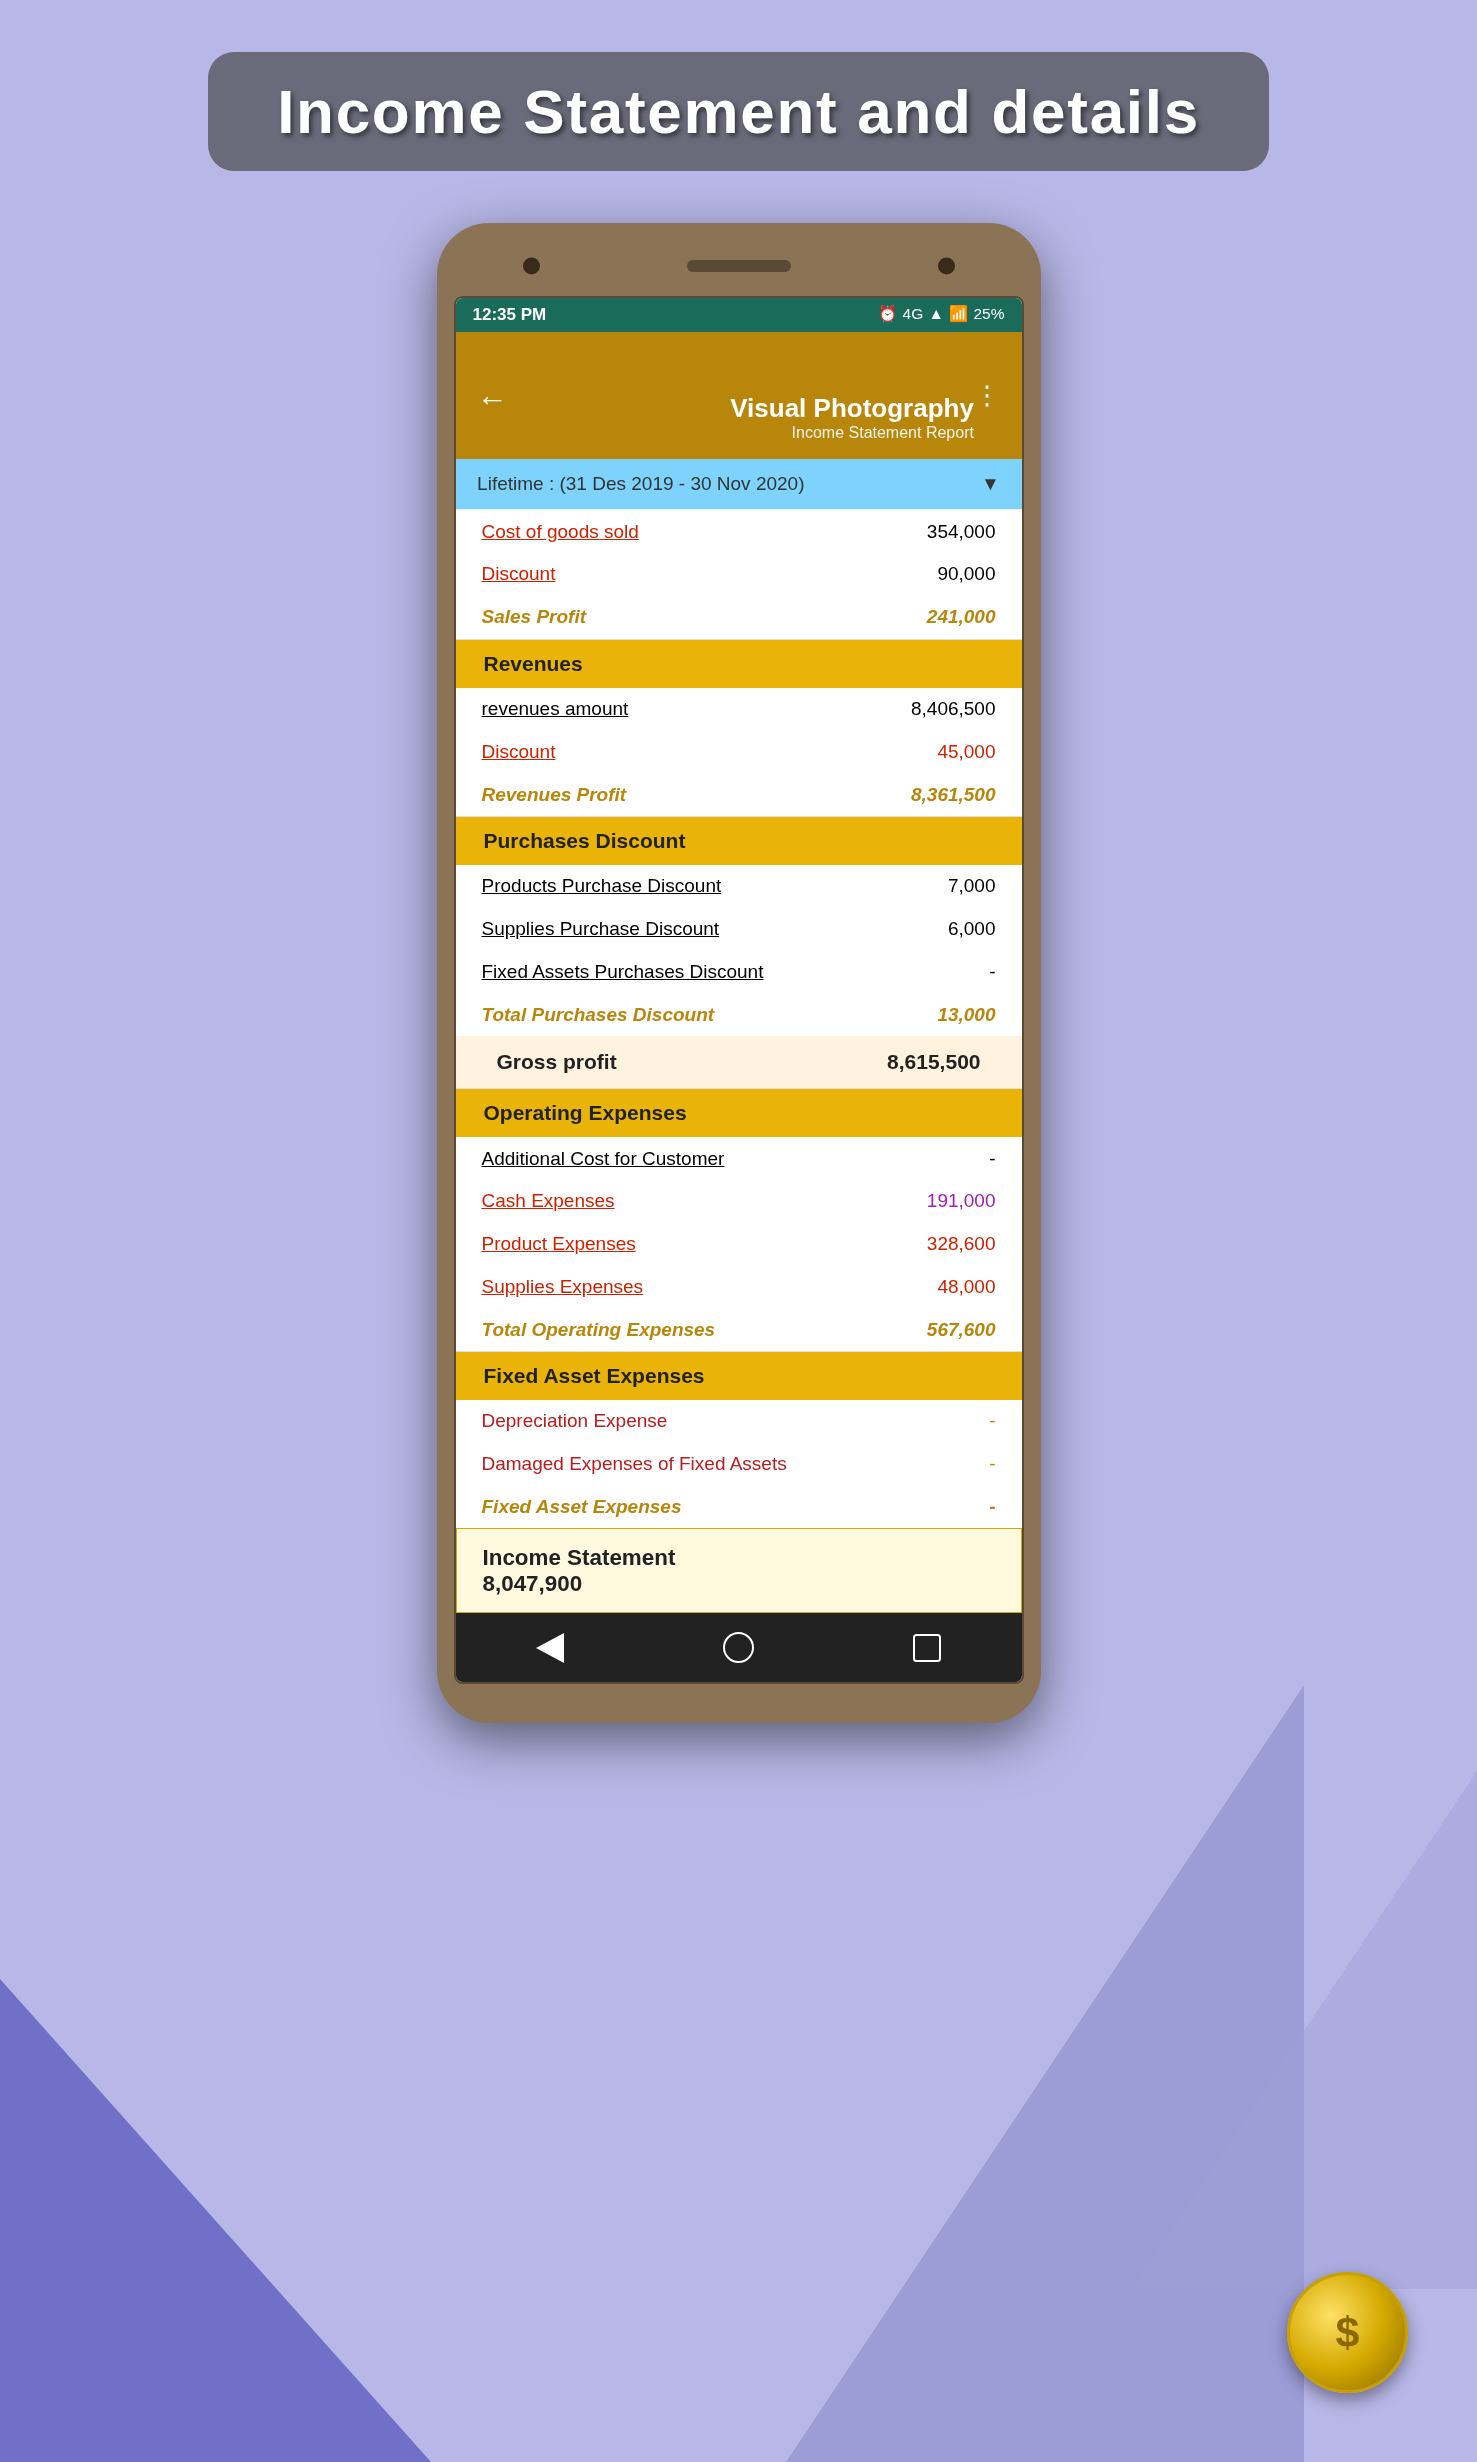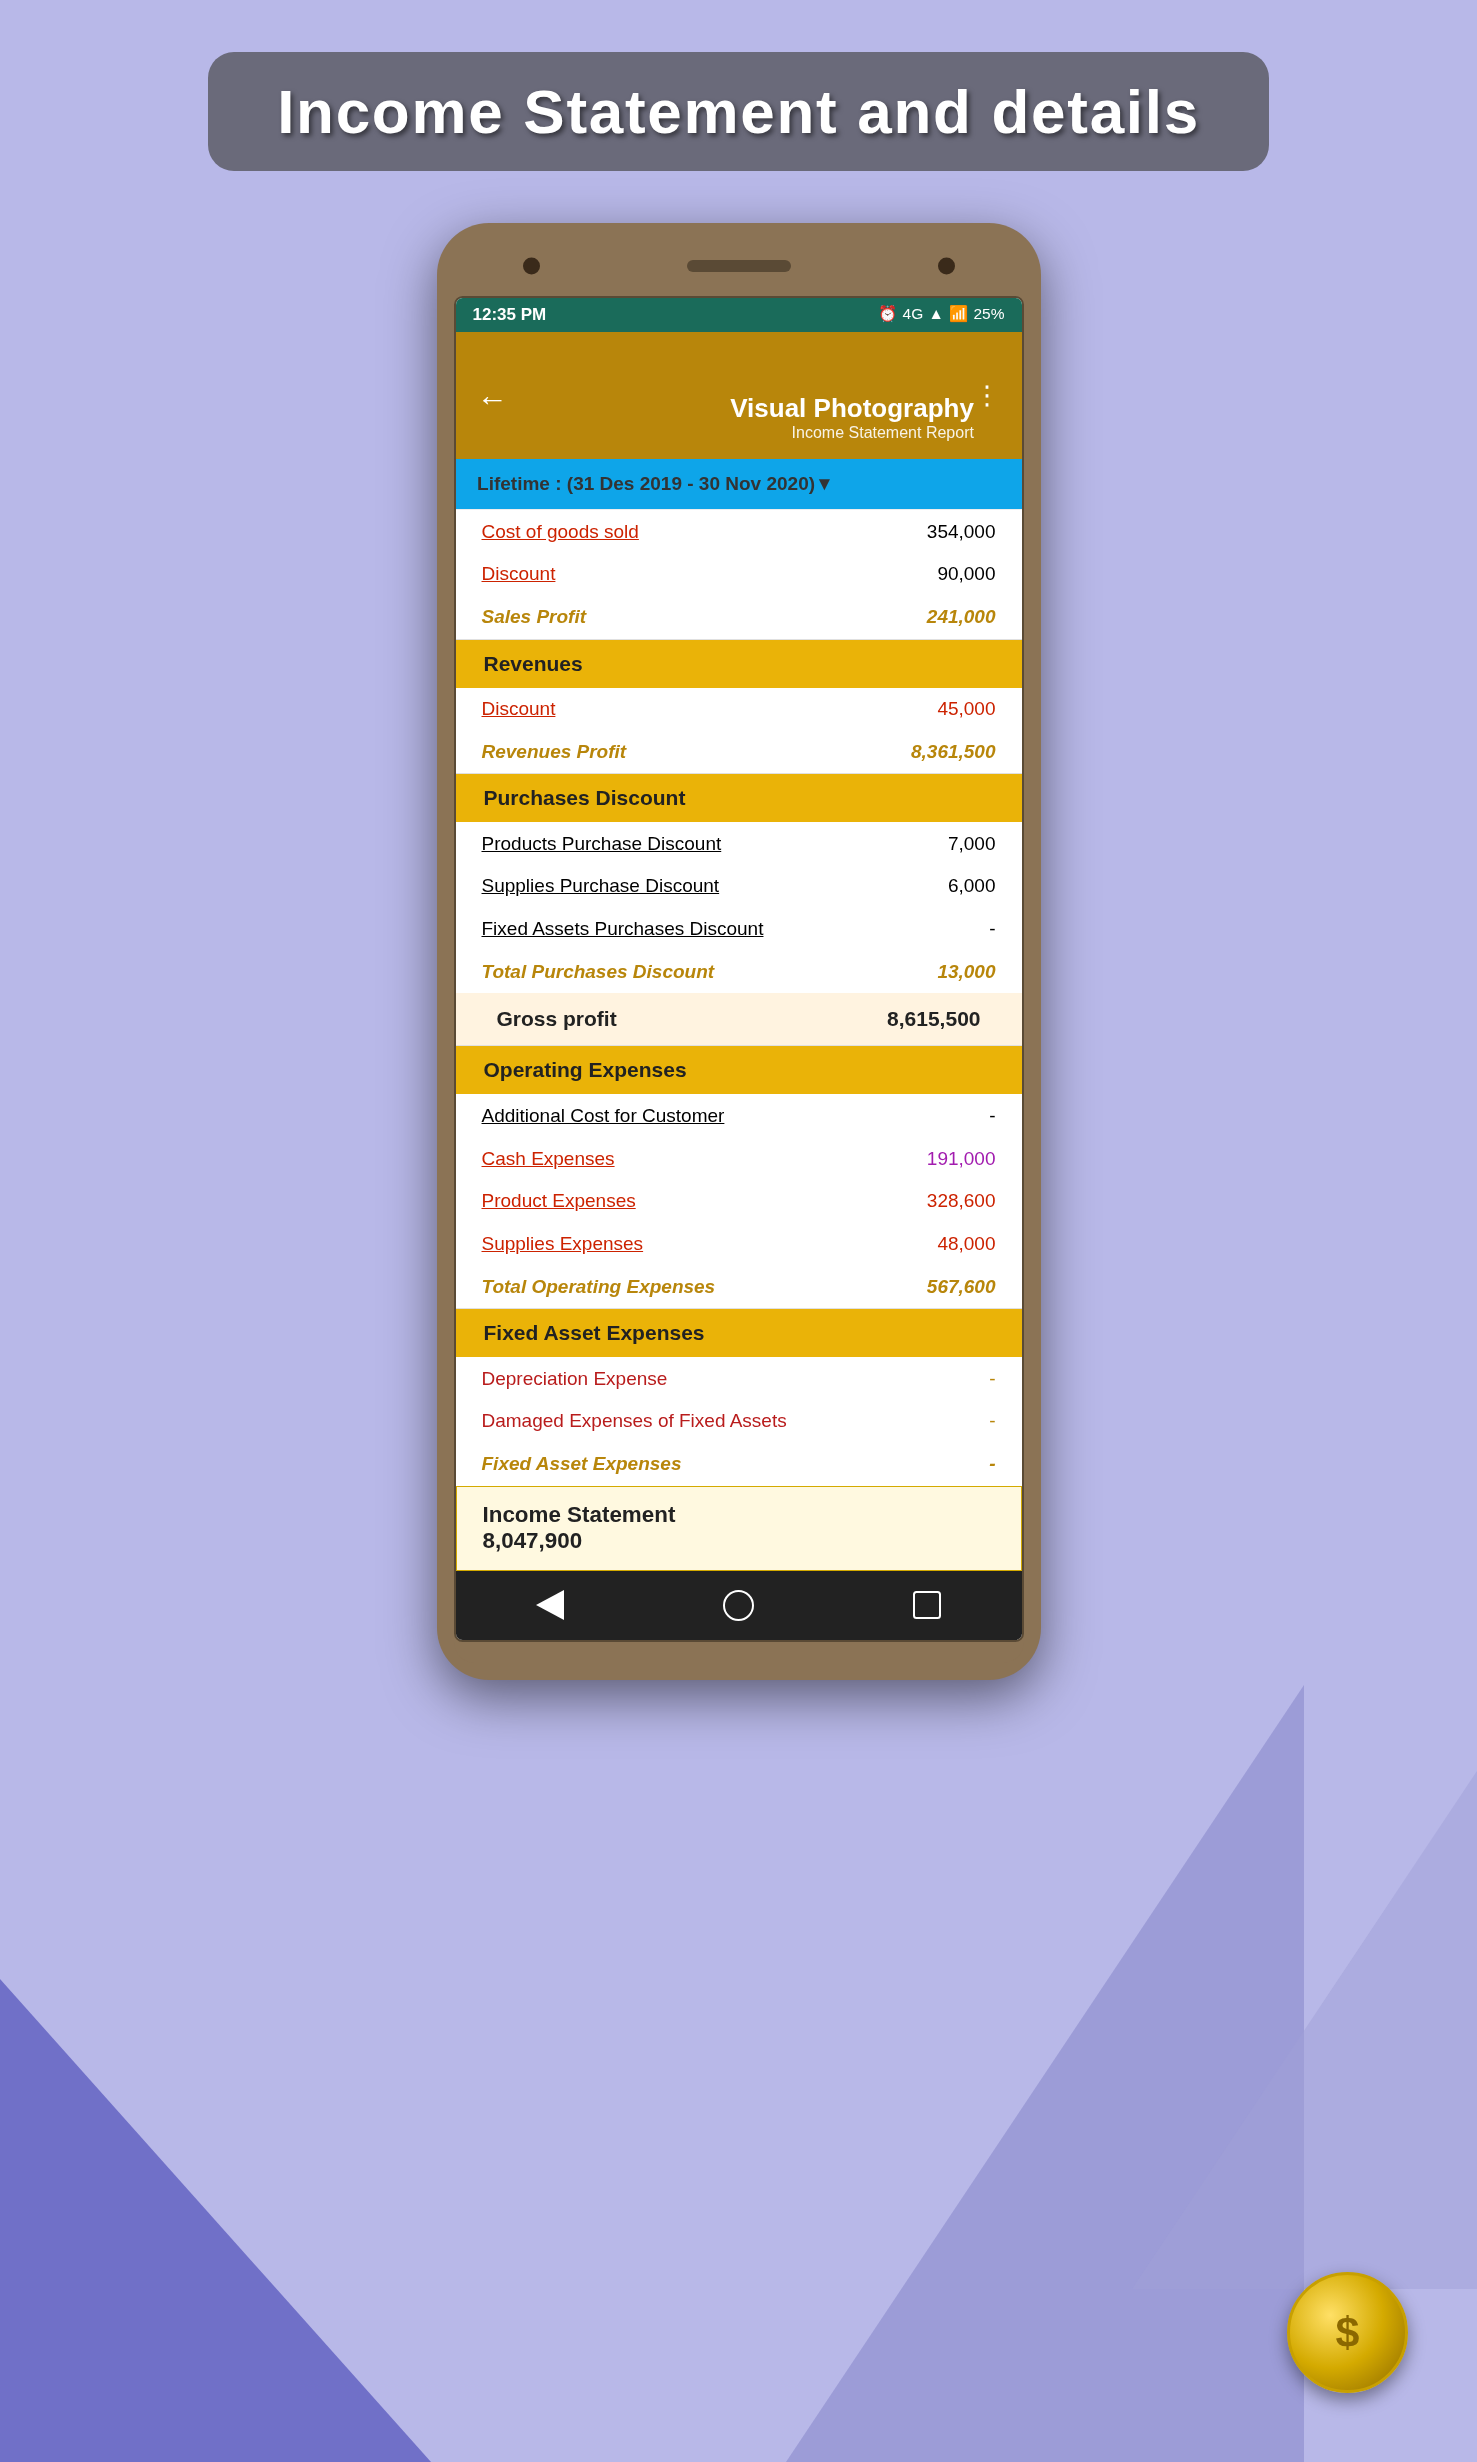--- a/index.html
+++ b/index.html
@@ -175,28 +175,28 @@
       font-size: 16px;
       opacity: 0.9;
     }
     .header-menu {
       font-size: 26px;
       cursor: pointer;
     }
 
     
     .date-selector {
-      background: #0ea5e9;
+      background: #7dd3fc;
       padding: 14px 21.6px;
       display: flex;
       align-items: center;
+      justify-content: space-between;
       border-bottom: 0.9px solid #eee;
       font-size: 19px;
       color: #333;
-      font-weight: bold;
     }
     .date-dropdown {
       font-size: 19px;
       color: #333;
     }
 
     
     .content {
       background: white;
       overflow-y: auto;
@@ -397,20 +397,24 @@
             <span class="row-label row-italic-gold">Sales Profit</span>
             <span class="row-value row-italic-gold-val">241,000</span>
           </div>
         </div>
 
         <hr class="separator">
 
         <div>
           <div class="section-header">Revenues</div>
           <div class="row">
+            <span class="row-label underline-text">revenues amount</span>
+            <span class="row-value">8,406,500</span>
+          </div>
+          <div class="row">
             <span class="row-label row-link">Discount</span>
             <span class="row-value" style="color:#cc2200">45,000</span>
           </div>
           <div class="row">
             <span class="row-label row-italic-gold">Revenues Profit</span>
             <span class="row-value row-italic-gold-val">8,361,500</span>
           </div>
         </div>
 
         <hr class="separator">

